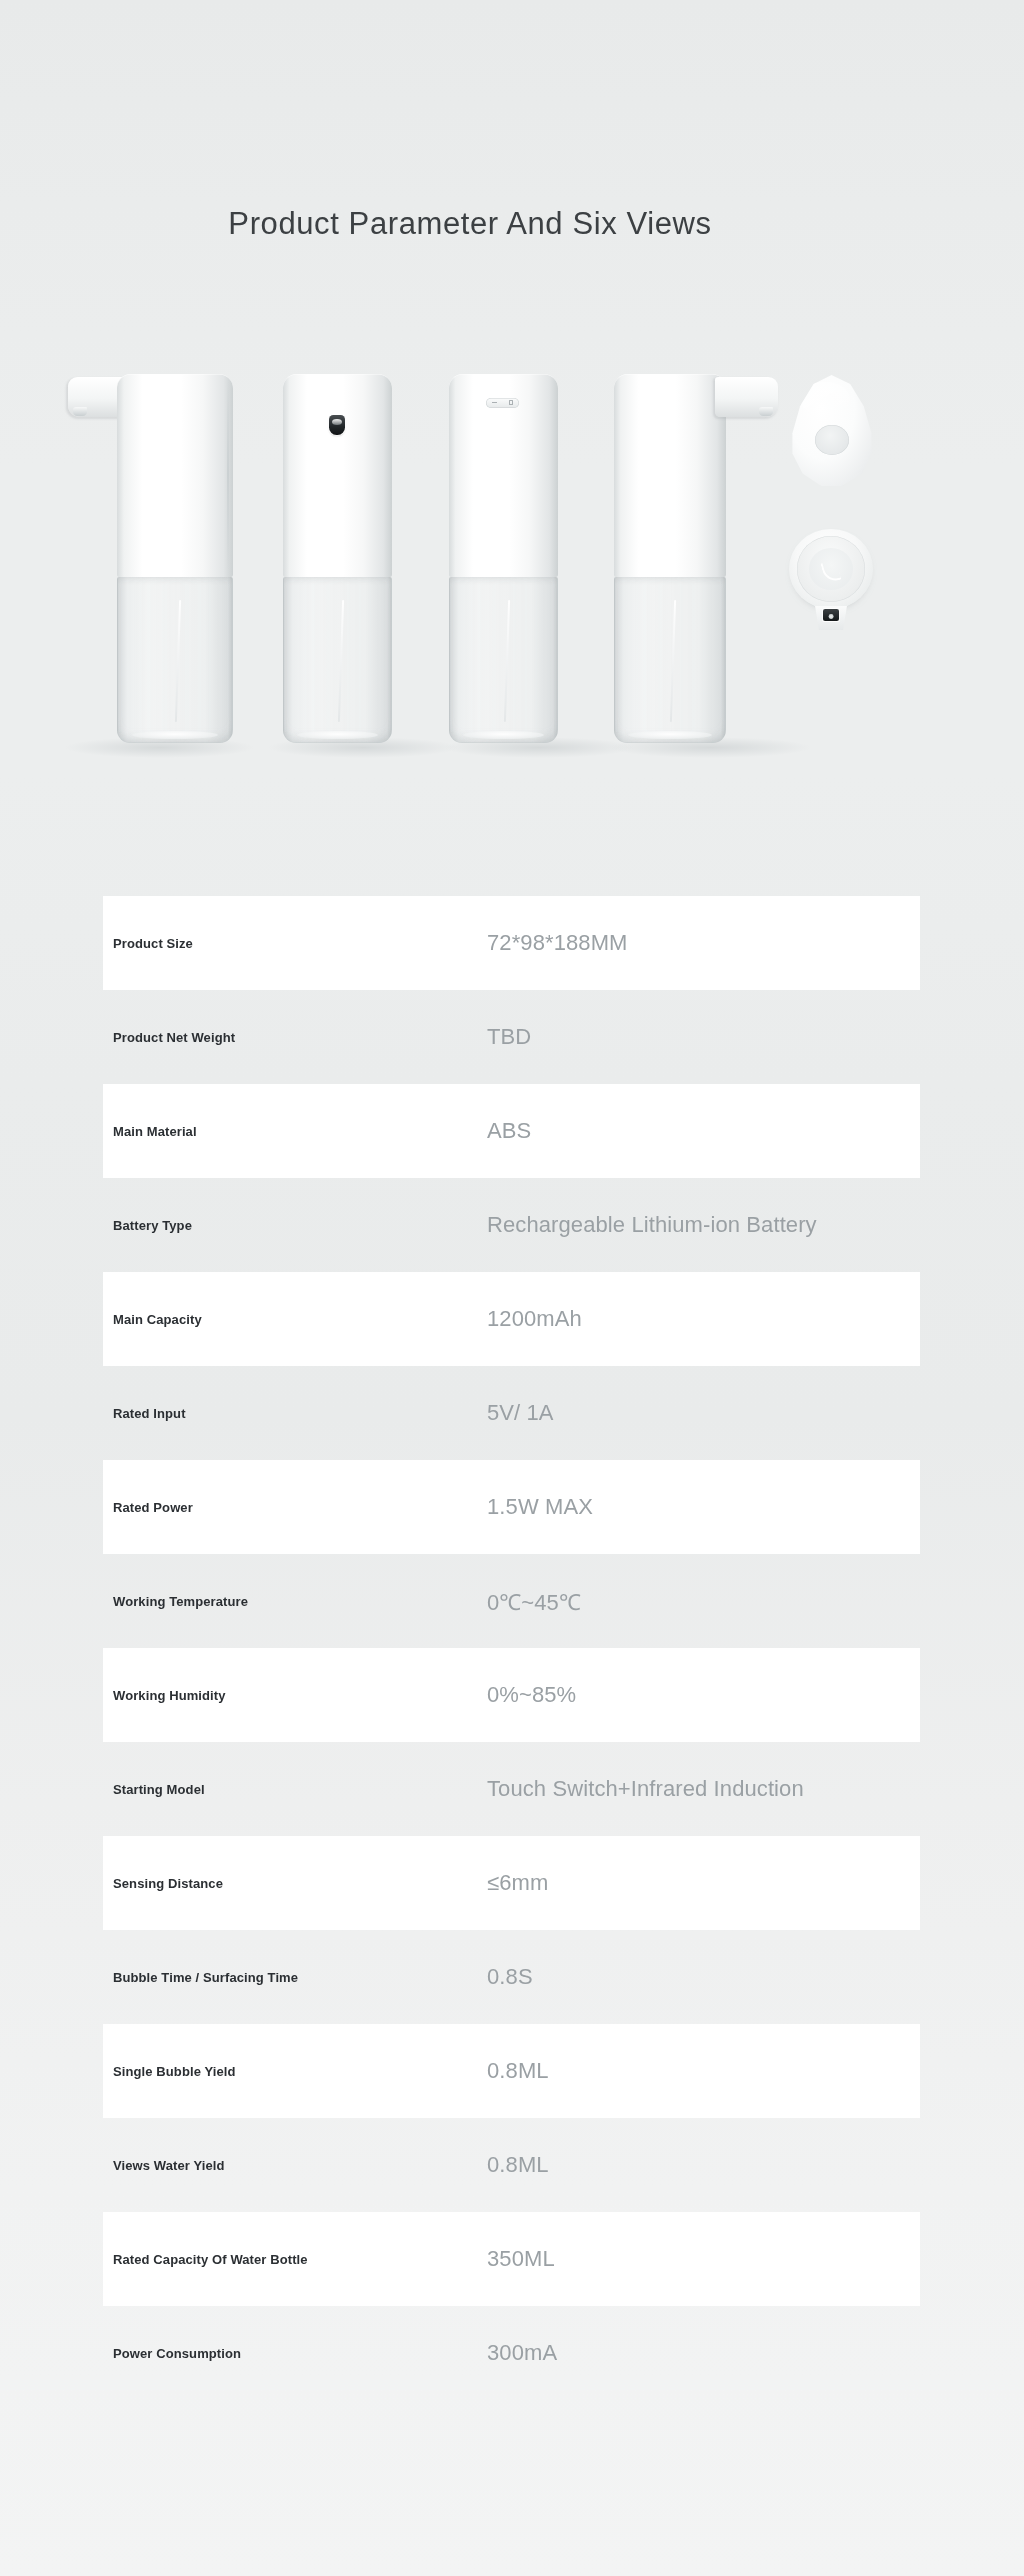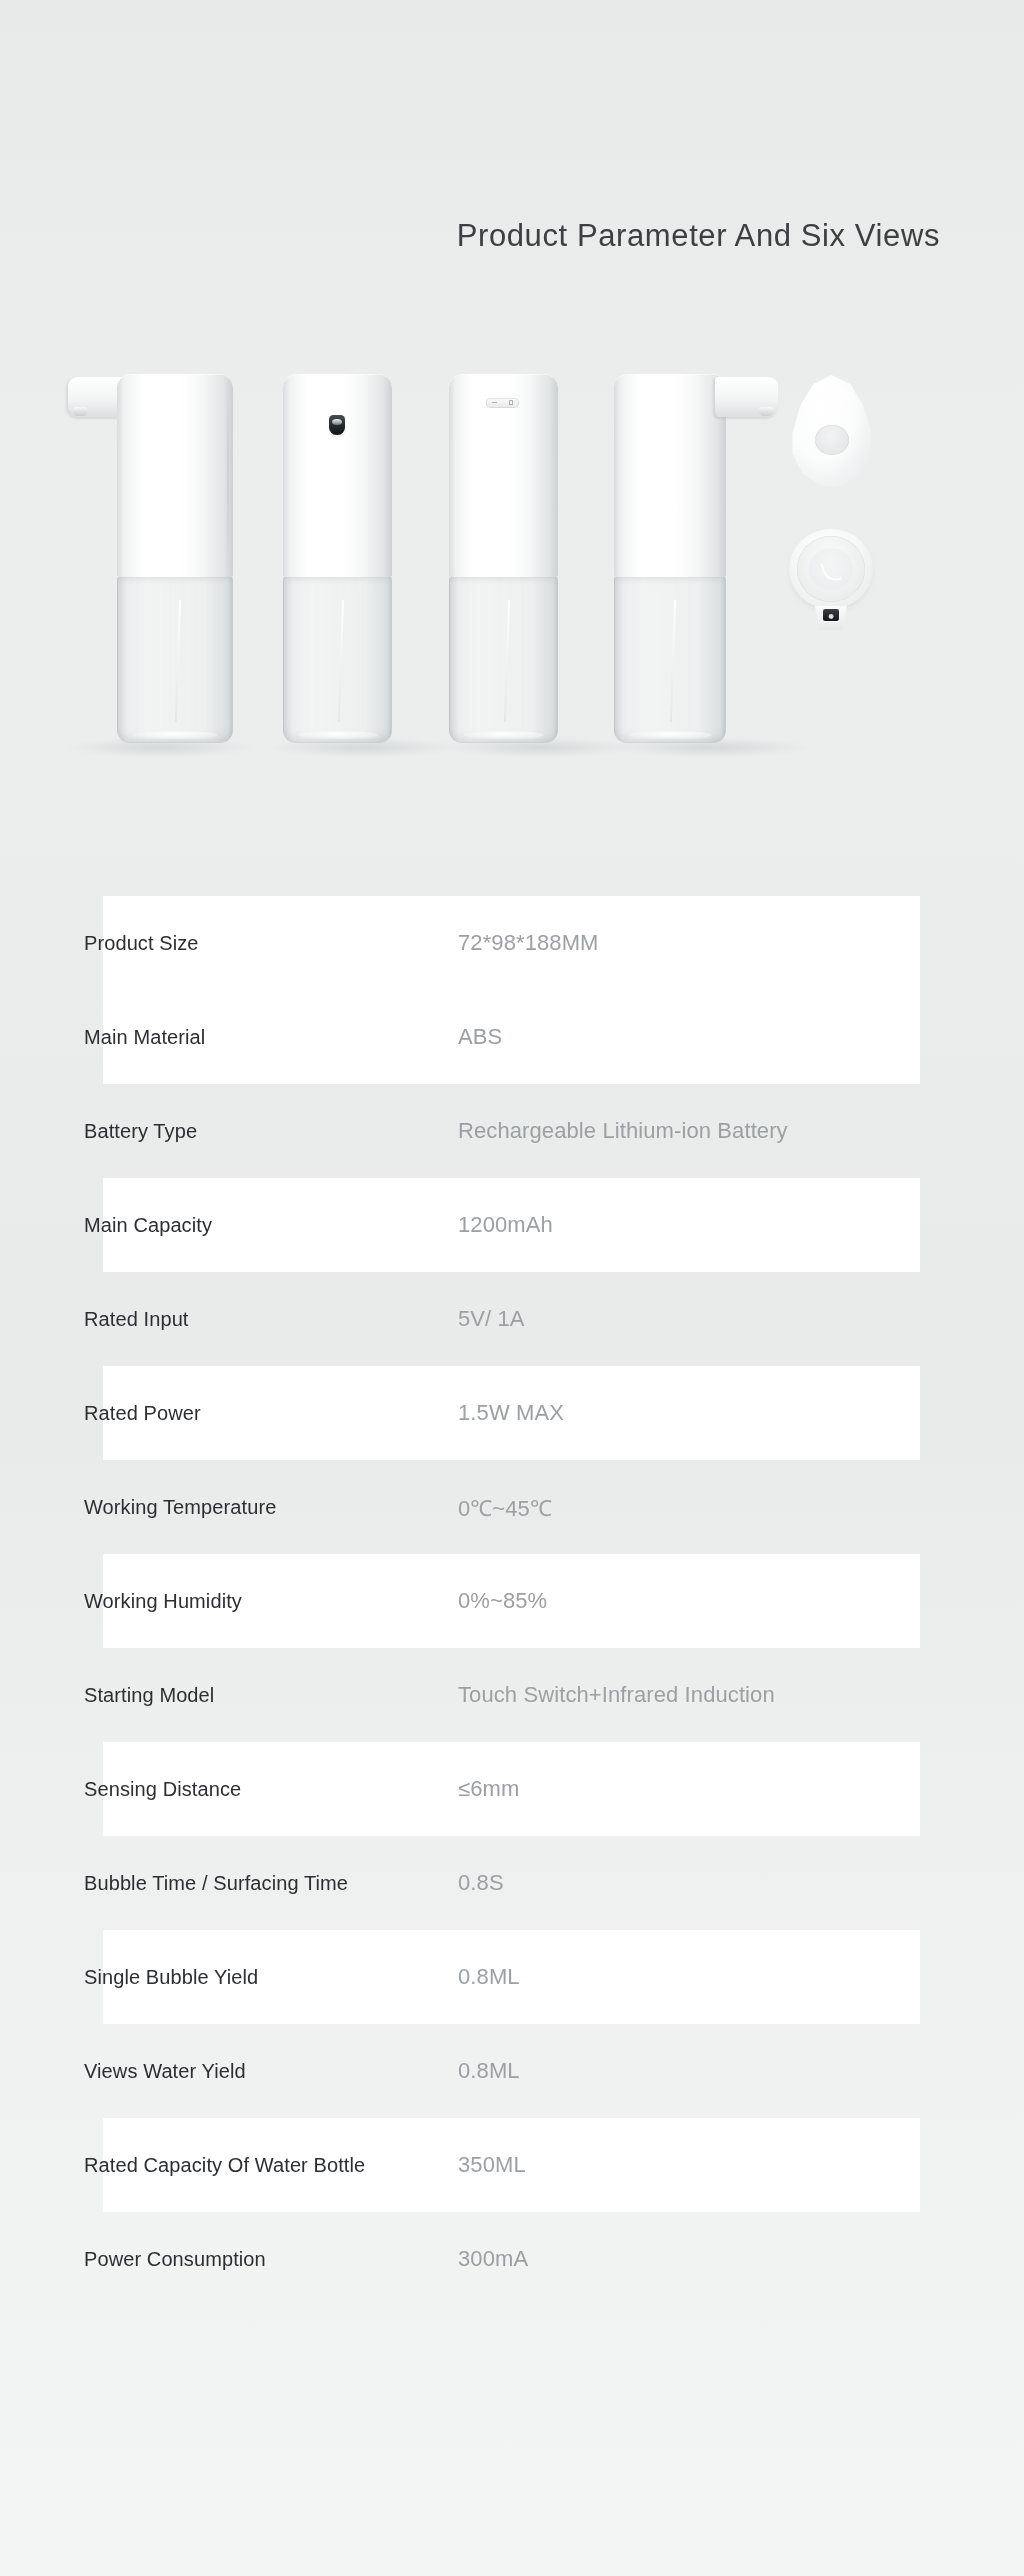--- a/index.html
+++ b/index.html
@@ -14,22 +14,22 @@
     position:relative;
     width:1025px;
     min-height:2576px;
     background:linear-gradient(180deg,#e8eaea 0%, #eaecec 8%, #eceeee 18%, #eceeee 30%, #eaecec 42%, #e9ebeb 55%, #eeefef 70%, #f1f2f2 85%, #f3f4f4 100%);
     overflow:hidden;
   }
 
   
   .title-wrap {
     position:absolute;
-    top:219px; left:0; width:940px;
-    text-align:right;
+    top:207px; left:0; width:940px;
+    text-align:center;
   }
   .page-title {
     font-size:31px;
     font-weight:300;
     letter-spacing:0.6px;
     color:#3c4043;
     line-height:1.1;
   }
 
   
@@ -238,24 +238,24 @@
     left:103px; width:817px;
     background:#ffffff;
   }
   .spec-row.even .row-bg {
     left:0; width:1025px;
     background:transparent;
   }
   .spec-label {
     position:relative;
     z-index:2;
-    margin-left:84px;
+    margin-left:113px;
     width:374px;
-    font-size:20px;
-    font-weight:400;
+    font-size:13px;
+    font-weight:700;
     color:#2b2f33;
     letter-spacing:0.1px;
     white-space:nowrap;
   }
   .spec-value {
     position:relative;
     z-index:2;
     font-size:22px;
     font-weight:400;
     color:#9aa0a4;
@@ -333,20 +333,25 @@
     </div>
 
   </div>
 
   <div class="spec-table" id="spec-table">
       <div class="spec-row odd">
         <div class="row-bg"></div>
         <div class="spec-label">Product Size</div>
         <div class="spec-value">72*98*188MM</div>
       </div>
+      <div class="spec-row even">
+        <div class="row-bg"></div>
+        <div class="spec-label">Product Net Weight</div>
+        <div class="spec-value">TBD</div>
+      </div>
       <div class="spec-row odd">
         <div class="row-bg"></div>
         <div class="spec-label">Main Material</div>
         <div class="spec-value">ABS</div>
       </div>
       <div class="spec-row even">
         <div class="row-bg"></div>
         <div class="spec-label">Battery Type</div>
         <div class="spec-value">Rechargeable Lithium-ion Battery</div>
       </div>

